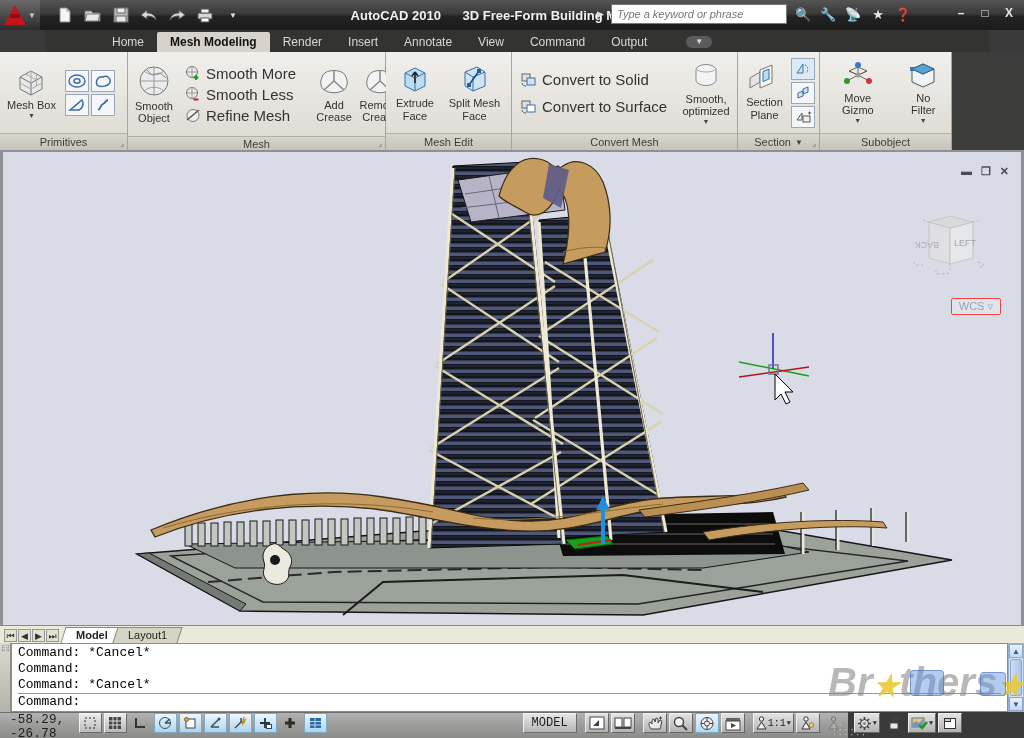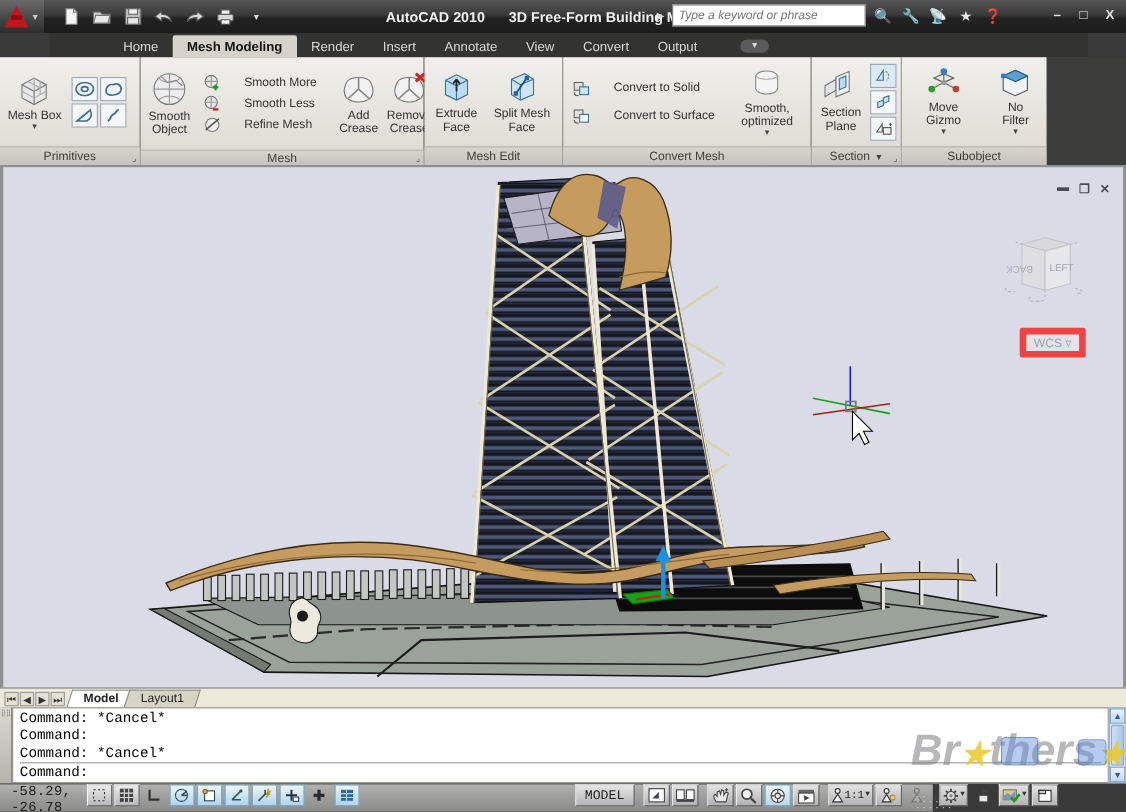--- a/index.html
+++ b/index.html
@@ -35,32 +35,32 @@
   
   .ribbon { position:absolute; top:52px; left:0; width:1024px; height:98px; background:#3c3c3b; display:flex; }
   .panel { height:98px; background:linear-gradient(#f0efeb,#dcd9d1); border-right:1px solid #a9a59c; display:flex; flex-direction:column; }
   .panel-body { flex:1; display:flex; align-items:center; padding:2px 4px; gap:2px; }
   .panel-label { height:17px; background:linear-gradient(#d8d5cd,#c7c3ba); border-top:1px solid #b3afa6; font-size:11px; color:#3f3c37; display:flex; align-items:center; justify-content:center; position:relative; }
   .launcher { position:absolute; right:3px; bottom:2px; font-size:8px; color:#555; }
   .panel-label .drop { font-size:8px; margin-left:4px; color:#444; }
   .bigbtn { display:flex; flex-direction:column; align-items:center; justify-content:flex-start; padding:2px 3px; font-size:11px; color:#333; text-align:center; line-height:1.1; min-width:44px; }
   .bigbtn .lbl { margin-top:2px; }
   .bigbtn .drop { font-size:7px; color:#444; margin-top:1px; }
-  .rowbtn { display:flex; align-items:center; gap:20px; font-size:11px; color:#333; white-space:nowrap; padding:1px 2px; }
+  .rowbtn { display:flex; align-items:center; gap:4px; font-size:15px; color:#333; white-space:nowrap; padding:1px 2px; }
   .minigrid { display:grid; grid-template-columns:24px 24px; grid-auto-rows:22px; gap:2px; margin-left:4px; }
   .minibtn { border:1px solid #9aa7b8; background:#f4f6f8; display:flex; align-items:center; justify-content:center; }
   .stack { display:flex; flex-direction:column; justify-content:center; gap:2px; }
   .ribbon-fill { flex:1; background:#3c3c3b; }
 
   
   .drawframe { position:absolute; top:150px; left:0; width:1024px; height:475px; background:#8f9094; padding:2px 3px 0 3px; }
   .viewport { position:relative; width:1018px; height:473px; background:#d9dbe7; overflow:hidden; }
   .vp-ctrls { position:absolute; top:13px; right:12px; display:flex; gap:9px; color:#4b4b55; font-size:11px; font-weight:bold; }
   .viewcube { position:absolute; top:48px; right:28px; opacity:.62; }
-  .wcs { position:absolute; top:146px; right:34px; font-size:11px; color:#9ba0b5; border:6px solid #ef4444; padding:1px 7px; border-radius:2px; background:rgba(255,255,255,.25); }
+  .wcs { position:absolute; top:146px; right:20px; font-size:11px; color:#9ba0b5; border:1px solid #ef4444; padding:1px 7px; border-radius:2px; background:rgba(255,255,255,.25); }
   .model-svg { position:absolute; top:0; left:0; }
 
   
   .layoutbar { position:absolute; top:625px; left:0; width:1024px; height:18px; background:#ece9d8; border-top:1px solid #8a8a8a; display:flex; align-items:flex-end; font-size:11px; color:#222; }
   .nav-arrows { display:flex; gap:1px; padding:0 4px 1px 4px; color:#333; font-size:9px; }
   .nav-arrows span { width:13px; height:13px; border:1px solid #999; background:#e4e1d0; text-align:center; line-height:12px; }
   .ltab { padding:1px 12px 2px; border:1px solid #8a8a8a; border-bottom:none; transform:skewX(-18deg); margin-right:-6px; background:#d8d4c4; }
   .ltab > span { display:inline-block; transform:skewX(18deg); }
   .ltab.active { background:#ffffff; font-weight:bold; }
 
@@ -168,21 +168,21 @@
     </div>
   </div>
 
   <div class="tabrow">
     <span class="rtab">Home</span>
     <span class="rtab active">Mesh Modeling</span>
     <span class="rtab">Render</span>
     <span class="rtab">Insert</span>
     <span class="rtab">Annotate</span>
     <span class="rtab">View</span>
-    <span class="rtab">Convert</span>
+    <span class="rtab">Command</span>
     <span class="rtab">Output</span>
     <span class="ribbon-min">▼</span>
   </div>
 
   <div class="ribbon">
 
     <div class="panel" style="width:128px">
       <div class="panel-body">
         <div class="bigbtn">
           <svg width="34" height="32" viewBox="0 0 34 32">

